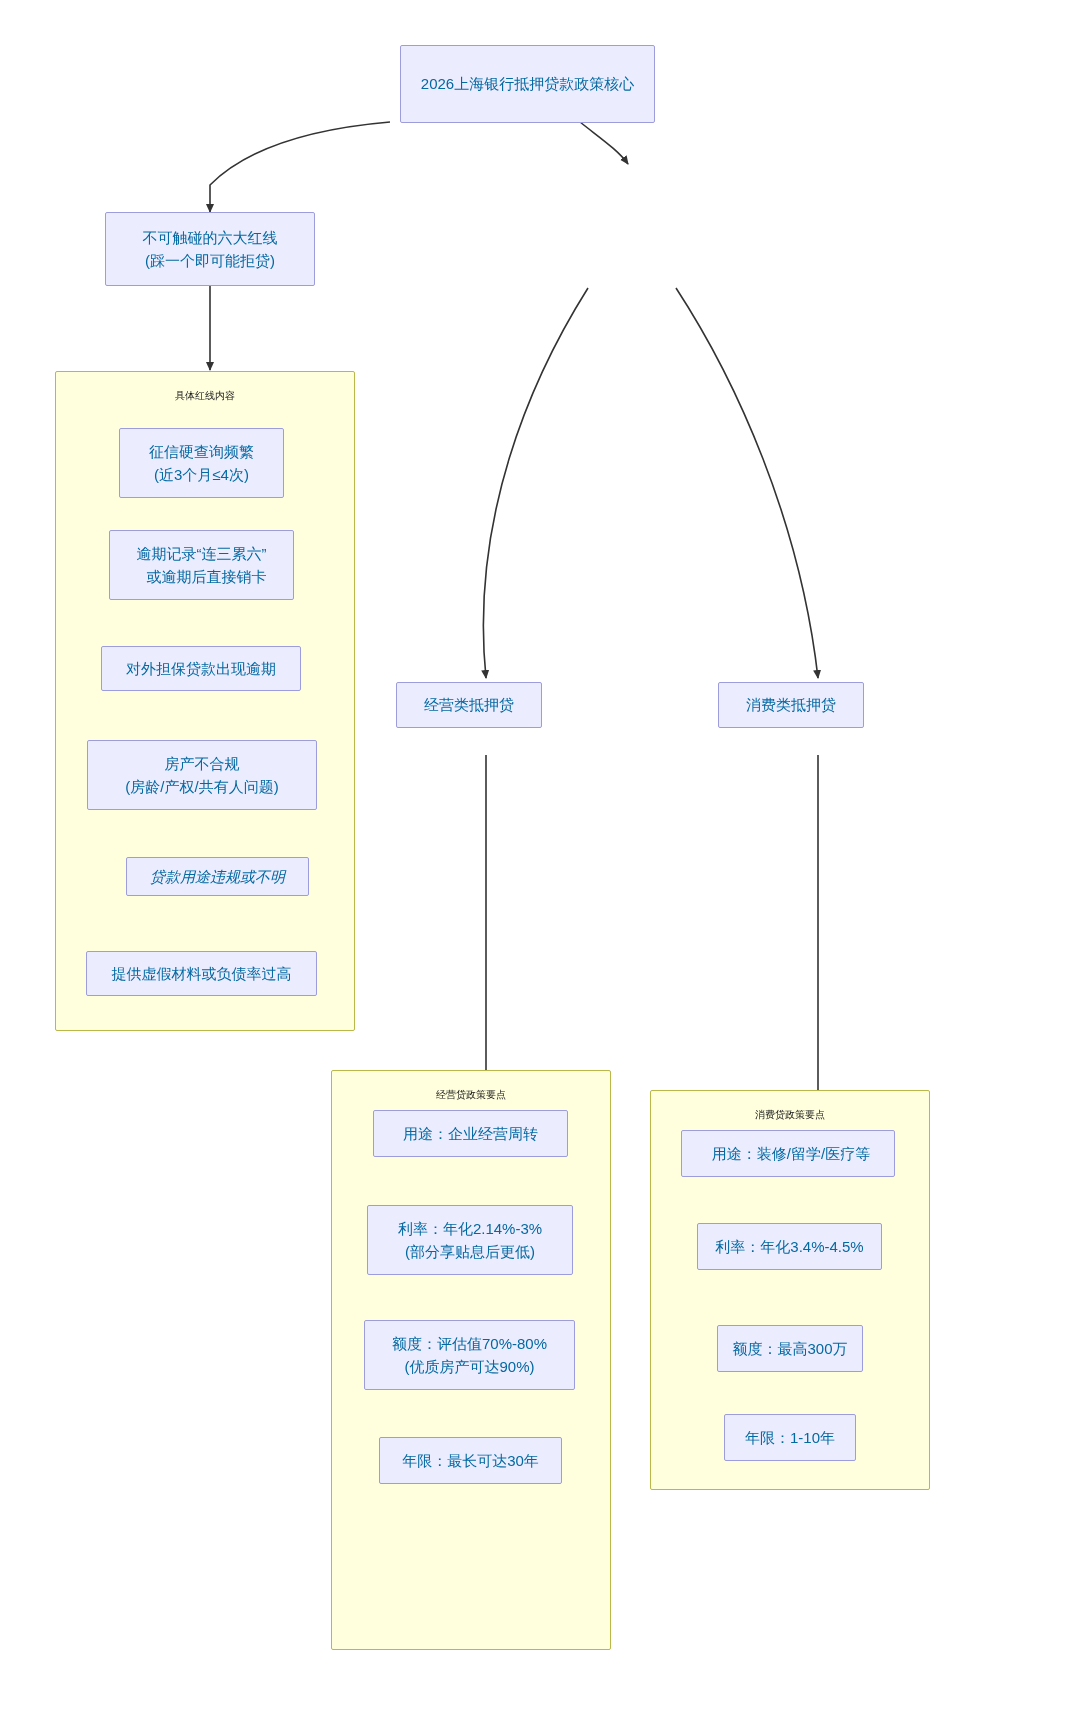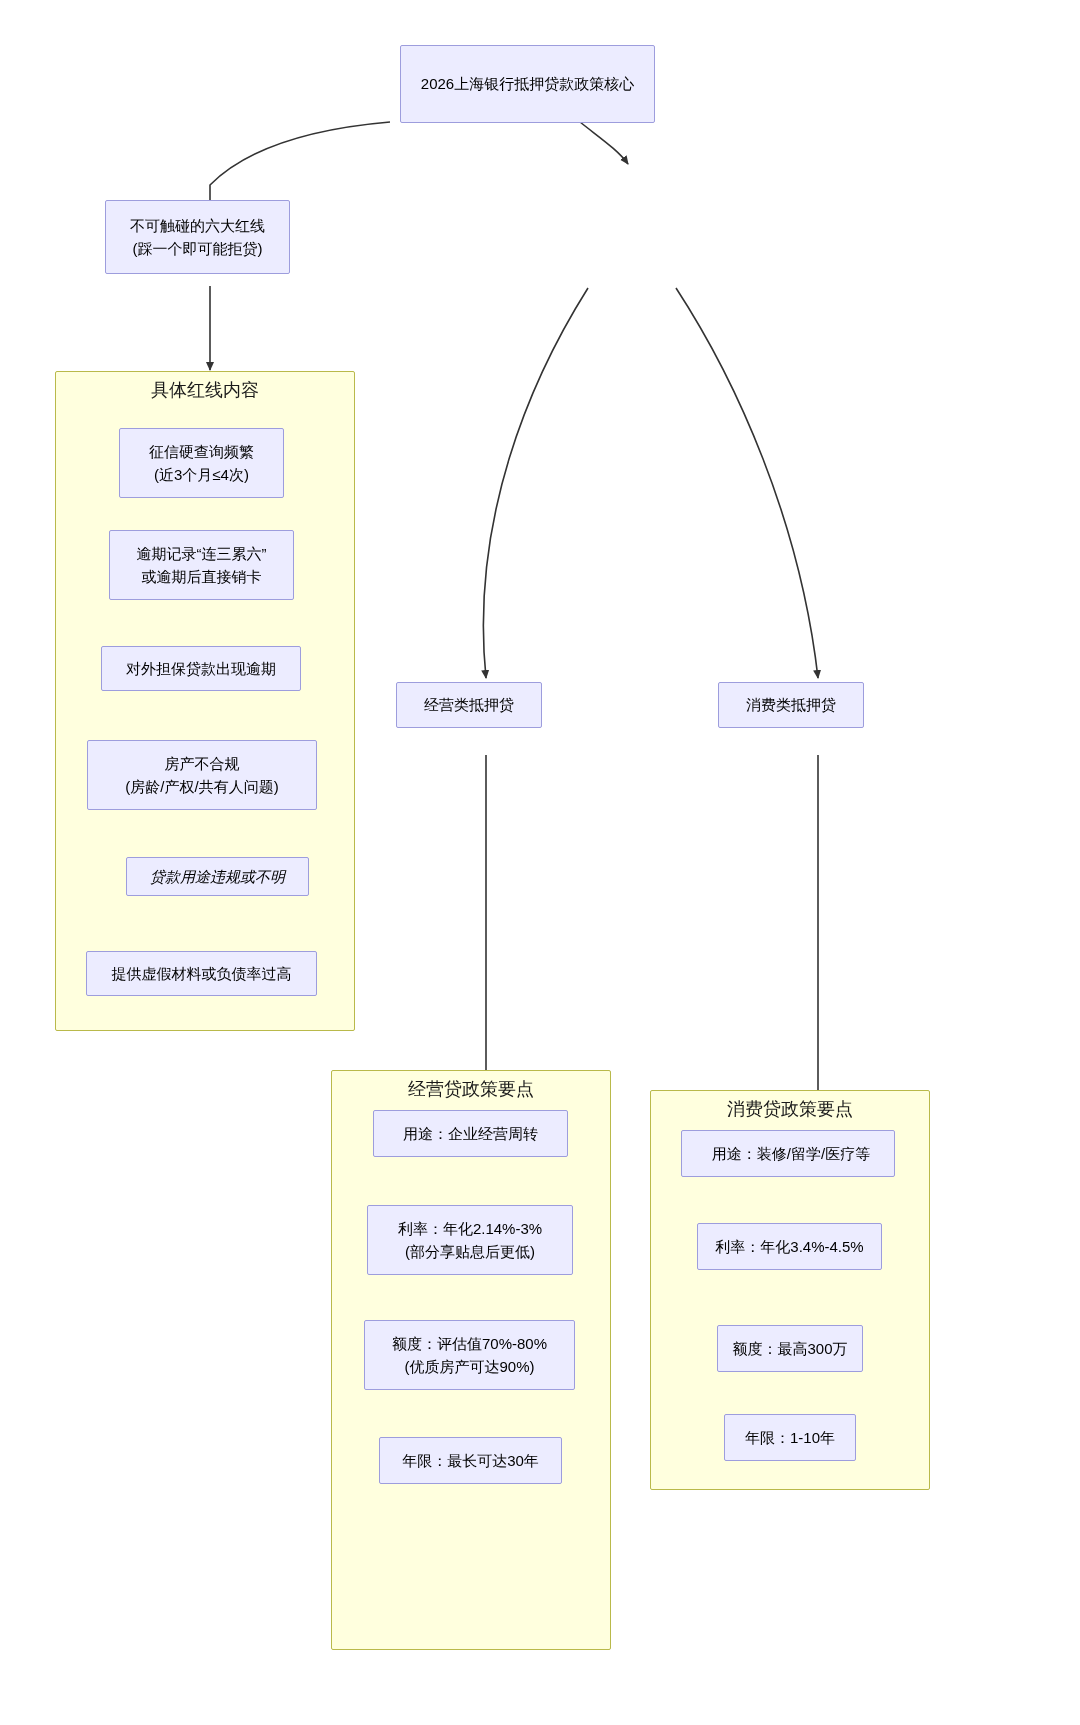--- a/index.html
+++ b/index.html
@@ -19,37 +19,37 @@
     box-sizing:border-box;
     background:#ececff;
     border:1px solid #9d9ddd;
     border-radius:2px;
     display:flex;
     align-items:center;
     justify-content:center;
     text-align:center;
     line-height:1.55;
     font-size:15px;
-    color:#000000;
+    color:#0369a1;
     white-space:pre-line;
     padding:6px 10px;
   }
   .cluster{
     position:absolute;
     box-sizing:border-box;
     background:#ffffde;
     border:1px solid #b9b94a;
     border-radius:2px;
   }
   .cluster-label{
     position:absolute;
     left:0;right:0;
-    top:6px;
+    top:17px;
     text-align:center;
-    font-size:18px;
+    font-size:10px;
     color:#1a1a1a;
     white-space:pre-line;
   }
   .diamond{
     position:absolute;
     box-sizing:border-box;
   }
   .diamond .dshape{
     position:absolute;
     left:0;top:0;
@@ -84,30 +84,30 @@
 
     <path d="M 676,288 C 736,380 800,520 818,678" fill="none" stroke="#333333" stroke-width="1.6" marker-end="url(#arrow)"></path>
 
     <path d="M 486,755 L 486,1148" fill="none" stroke="#333333" stroke-width="1.6" marker-end="url(#arrow)"></path>
 
     <path d="M 818,755 L 818,1168" fill="none" stroke="#333333" stroke-width="1.6" marker-end="url(#arrow)"></path>
   </svg>
 
   <div class="node" style="left:400px;top:45px;width:255px;height:78px;">2026上海银行抵押贷款政策核心</div>
 
-  <div class="node" style="left:105px;top:200px;width:185px;height:74px;">不可触碰的六大红线
+  <div class="node" style="left:105px;top:212px;width:210px;height:74px;">不可触碰的六大红线
 (踩一个即可能拒贷)</div>
 
 
   <div class="cluster" style="left:55px;top:371px;width:300px;height:660px;">
     <div class="cluster-label">具体红线内容</div>
   </div>
   <div class="node" style="left:119px;top:412px;width:165px;height:70px;margin-top:16px;">征信硬查询频繁
 (近3个月≤4次)</div>
-  <div class="node" style="left:109px;top:530px;width:185px;height:70px;">逾期记录“连三累六”
+  <div class="node" style="left:109px;top:530px;width:185px;height:70px;text-align:right;">逾期记录“连三累六”
 或逾期后直接销卡</div>
   <div class="node" style="left:101px;top:646px;width:200px;height:45px;">对外担保贷款出现逾期</div>
   <div class="node" style="left:87px;top:740px;width:230px;height:70px;">房产不合规
 (房龄/产权/共有人问题)</div>
   <div class="node" style="left:126px;top:857px;width:183px;height:39px;font-style:italic;">贷款用途违规或不明</div>
   <div class="node" style="left:86px;top:951px;width:231px;height:45px;">提供虚假材料或负债率过高</div>
 
   <div class="node" style="left:396px;top:682px;width:146px;height:46px;">经营类抵押贷</div>
   <div class="node" style="left:718px;top:682px;width:146px;height:46px;">消费类抵押贷</div>
 

